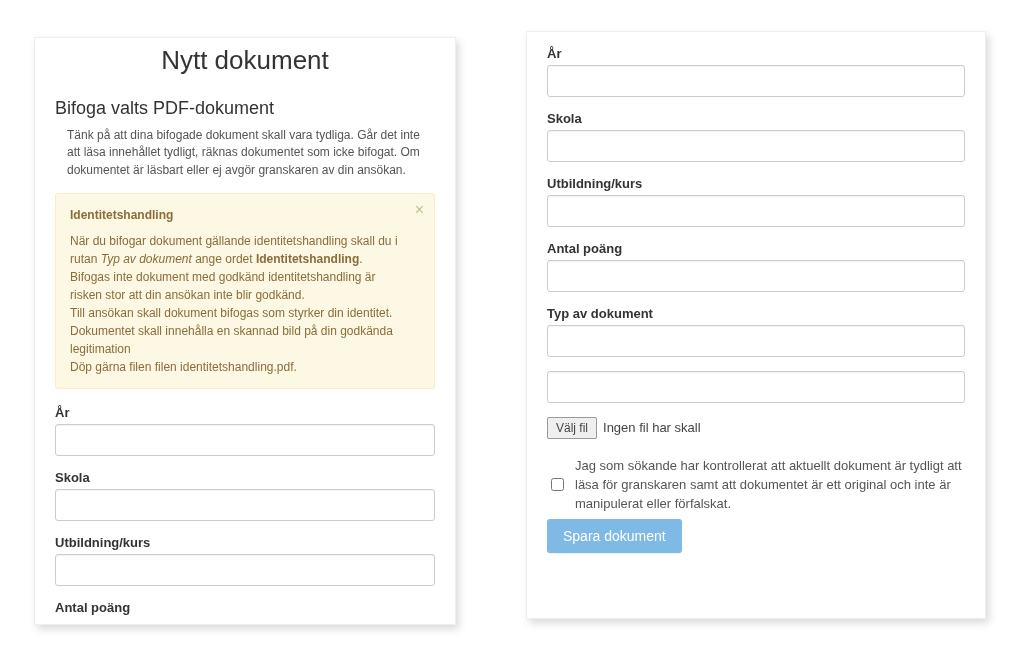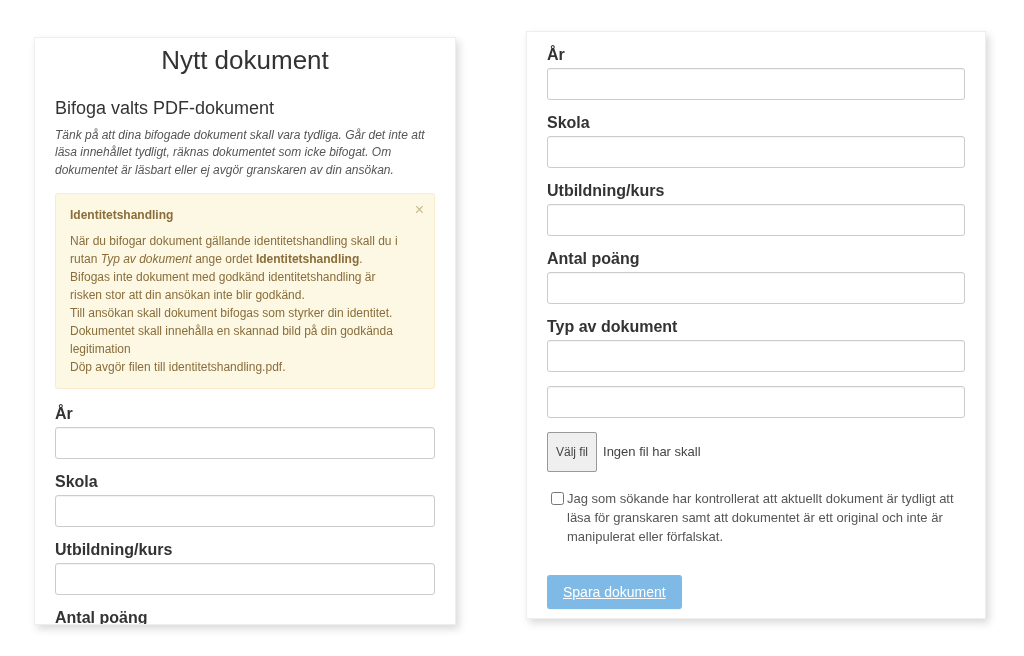--- a/index.html
+++ b/index.html
@@ -35,22 +35,21 @@
   h4.section-heading {
     font-weight: 400;
     font-size: 18px;
     margin: 0 0 8px;
     color: #333;
   }
   p.intro {
     font-size: 12px;
     line-height: 1.45;
     color: #555;
-    margin: 0 0 14px;
-    font-style: italic;
+    margin: 0 12px 14px;
   }
 
   .alert {
     background: #fcf8e3;
     border: 1px solid #faebcc;
     color: #8a6d3b;
     border-radius: 3px;
     padding: 12px 30px 12px 14px;
     position: relative;
     font-size: 12px;
@@ -67,66 +66,66 @@
     cursor: pointer;
     line-height: 1;
   }
   .alert em.italic { font-style: italic; }
   .alert strong.b { font-weight: 700; }
 
   .form-group { margin-bottom: 14px; }
   .form-group label {
     display: block;
     font-weight: 700;
-    font-size: 16px;
+    font-size: 13px;
     margin-bottom: 4px;
     color: #333;
   }
   .form-control {
     width: 100%;
     height: 32px;
     padding: 4px 10px;
     border: 1px solid #ccc;
     border-radius: 3px;
     background: #fff;
     font-size: 13px;
     box-shadow: inset 0 1px 1px rgba(0,0,0,0.05);
   }
 
   .file-row { font-size: 13px; color: #444; }
   .file-btn {
     display: inline-block;
     border: 1px solid #999;
     background: #efefef;
     border-radius: 2px;
-    padding: 12px 8px;
+    padding: 3px 8px;
     font-size: 12px;
     margin-right: 6px;
     cursor: pointer;
   }
 
   .checkbox-row {
     display: flex;
-    align-items: flex-start;
+    align-items: center;
+    gap: 8px;
     font-size: 13px;
     color: #555;
     line-height: 1.45;
-    margin: 18px 0 28px;
+    margin: 18px 0 5px;
   }
   .checkbox-row input[type="checkbox"] { margin-top: 2px; }
 
   .btn {
     display: inline-block;
     border: none;
     border-radius: 3px;
     padding: 9px 16px;
     font-size: 14px;
     cursor: pointer;
     color: #fff;
-    text-decoration: underline;
   }
   .btn-save {
     background: #7fb9e5;
     box-shadow: 0 1px 0 rgba(0,0,0,0.05);
   }
 </style>
 </head>
 <body>
 
 <div class="card left">
@@ -137,21 +136,21 @@
 
   <p class="intro">Tänk på att dina bifogade dokument skall vara tydliga. Går det inte att läsa innehållet tydligt, räknas dokumentet som icke bifogat. Om dokumentet är läsbart eller ej avgör granskaren av din ansökan.</p>
 
   <div class="alert">
     <span class="close-x">×</span>
     <span class="alert-title">Identitetshandling</span>
     <div>
       <span>När du bifogar dokument gällande identitetshandling skall du i rutan </span><em class="italic">Typ av dokument</em><span> ange ordet </span><strong class="b">Identitetshandling</strong><span>. Bifogas inte dokument med godkänd identitetshandling är risken stor att din ansökan inte blir godkänd.</span>
     </div>
     <div>Till ansökan skall dokument bifogas som styrker din identitet. Dokumentet skall innehålla en skannad bild på din godkända legitimation</div>
-    <div>Döp avgör filen till identitetshandling.pdf.</div>
+    <div>Döp gärna filen filen identitetshandling.pdf.</div>
   </div>
 
   <div class="form-group">
     <label>År</label>
     <input class="form-control" type="text" style="">
   </div>
   <div class="form-group">
     <label>Skola</label>
     <input class="form-control" type="text" style="">
   </div>

